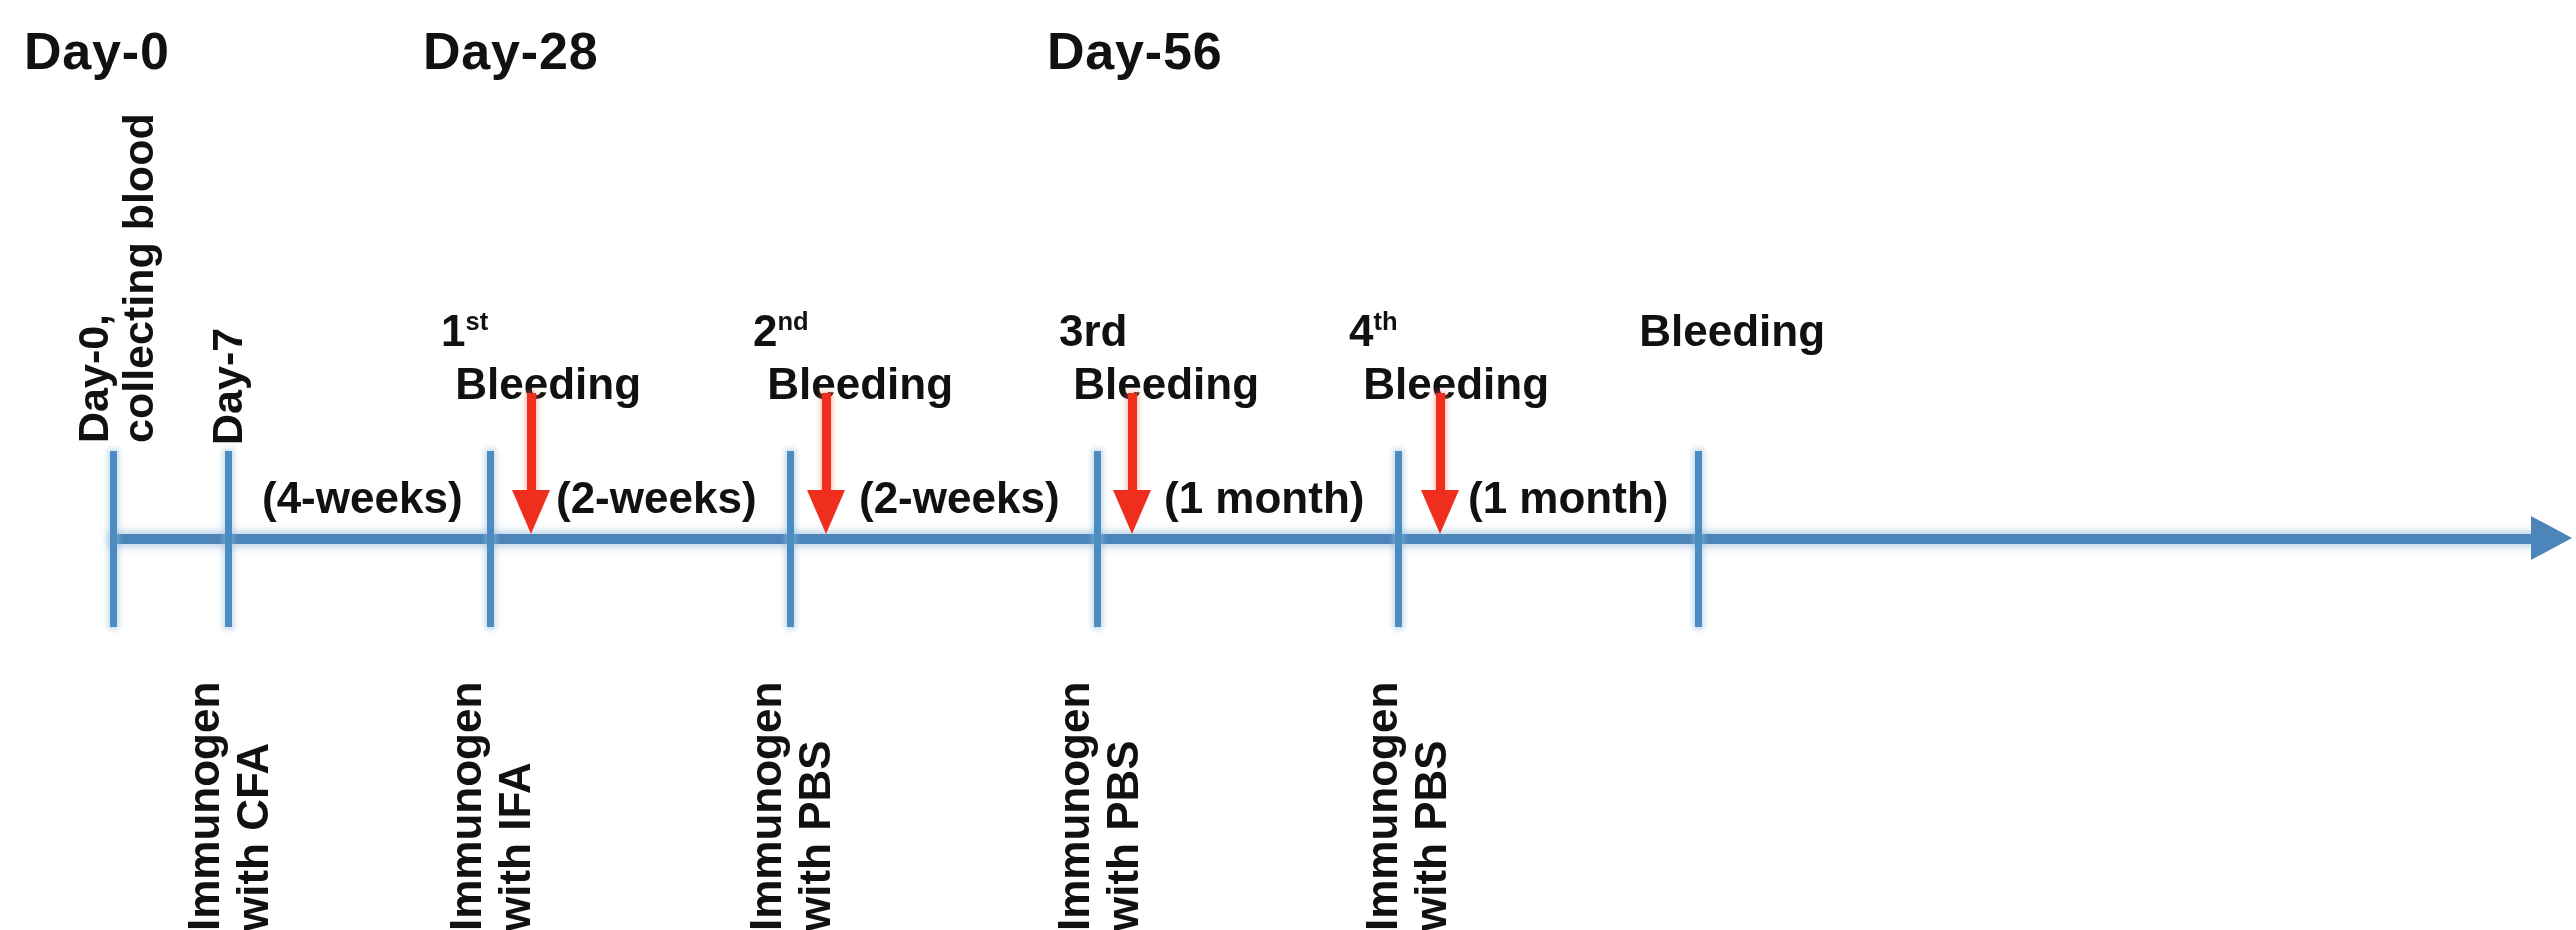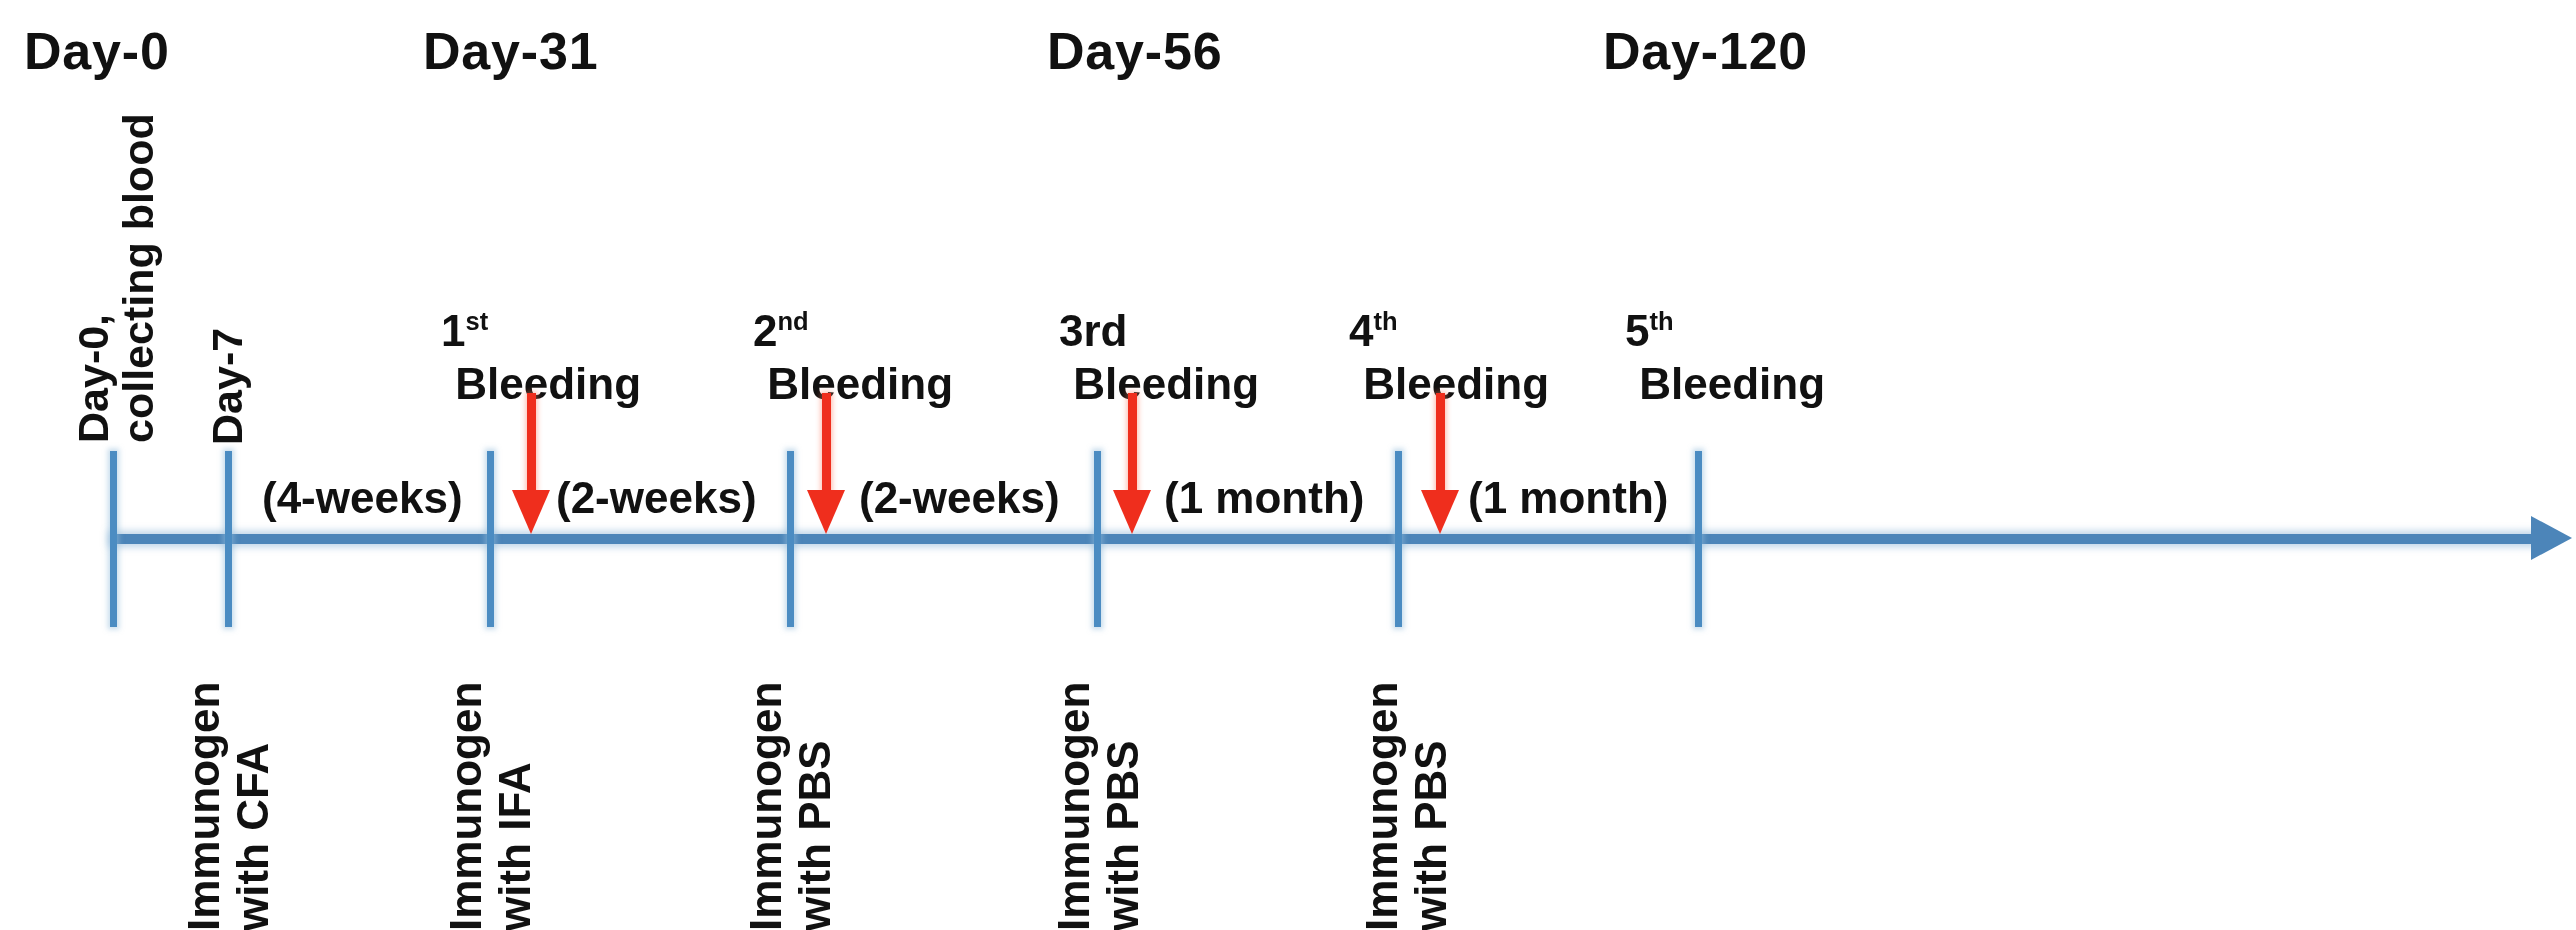--- a/index.html
+++ b/index.html
@@ -130,23 +130,22 @@
     line-height: 83px;
     white-space: nowrap;
   }
 </style>
 </head>
 <body>
 
 <div id="canvas">
 
   <div class="day-header" style="left:24px">Day-0</div>
-  <div class="day-header" style="left:423px">Day-31</div>
+  <div class="day-header" style="left:423px">Day-28</div>
   <div class="day-header" style="left:1047px">Day-56</div>
-  <div class="day-header" style="left:1603px">Day-120</div>
 
   <div class="rot rot-left" style="left:71px; top:443px;">
     <div>Day-0,</div>
     <div>collecting blood</div>
   </div>
   <div class="rot rot-left" style="left:205px; top:445px;">
     <div>Day-7</div>
   </div>
 
   <div class="bleeding" style="left:441px">
@@ -159,21 +158,20 @@
   </div>
   <div class="bleeding" style="left:1059px">
     <div><span>3rd</span><sup></sup></div>
     <div class="word">Bleeding</div>
   </div>
   <div class="bleeding" style="left:1349px">
     <div><span>4</span><sup>th</sup></div>
     <div class="word">Bleeding</div>
   </div>
   <div class="bleeding" style="left:1625px">
-    <div><span>5</span><sup>th</sup></div>
     <div class="word">Bleeding</div>
   </div>
 
   <div class="interval" style="left:262px">(4-weeks)</div>
   <div class="interval" style="left:556px">(2-weeks)</div>
   <div class="interval" style="left:859px">(2-weeks)</div>
   <div class="interval" style="left:1164px">(1 month)</div>
   <div class="interval" style="left:1468px">(1 month)</div>
 
   <div class="axis-line"></div>

